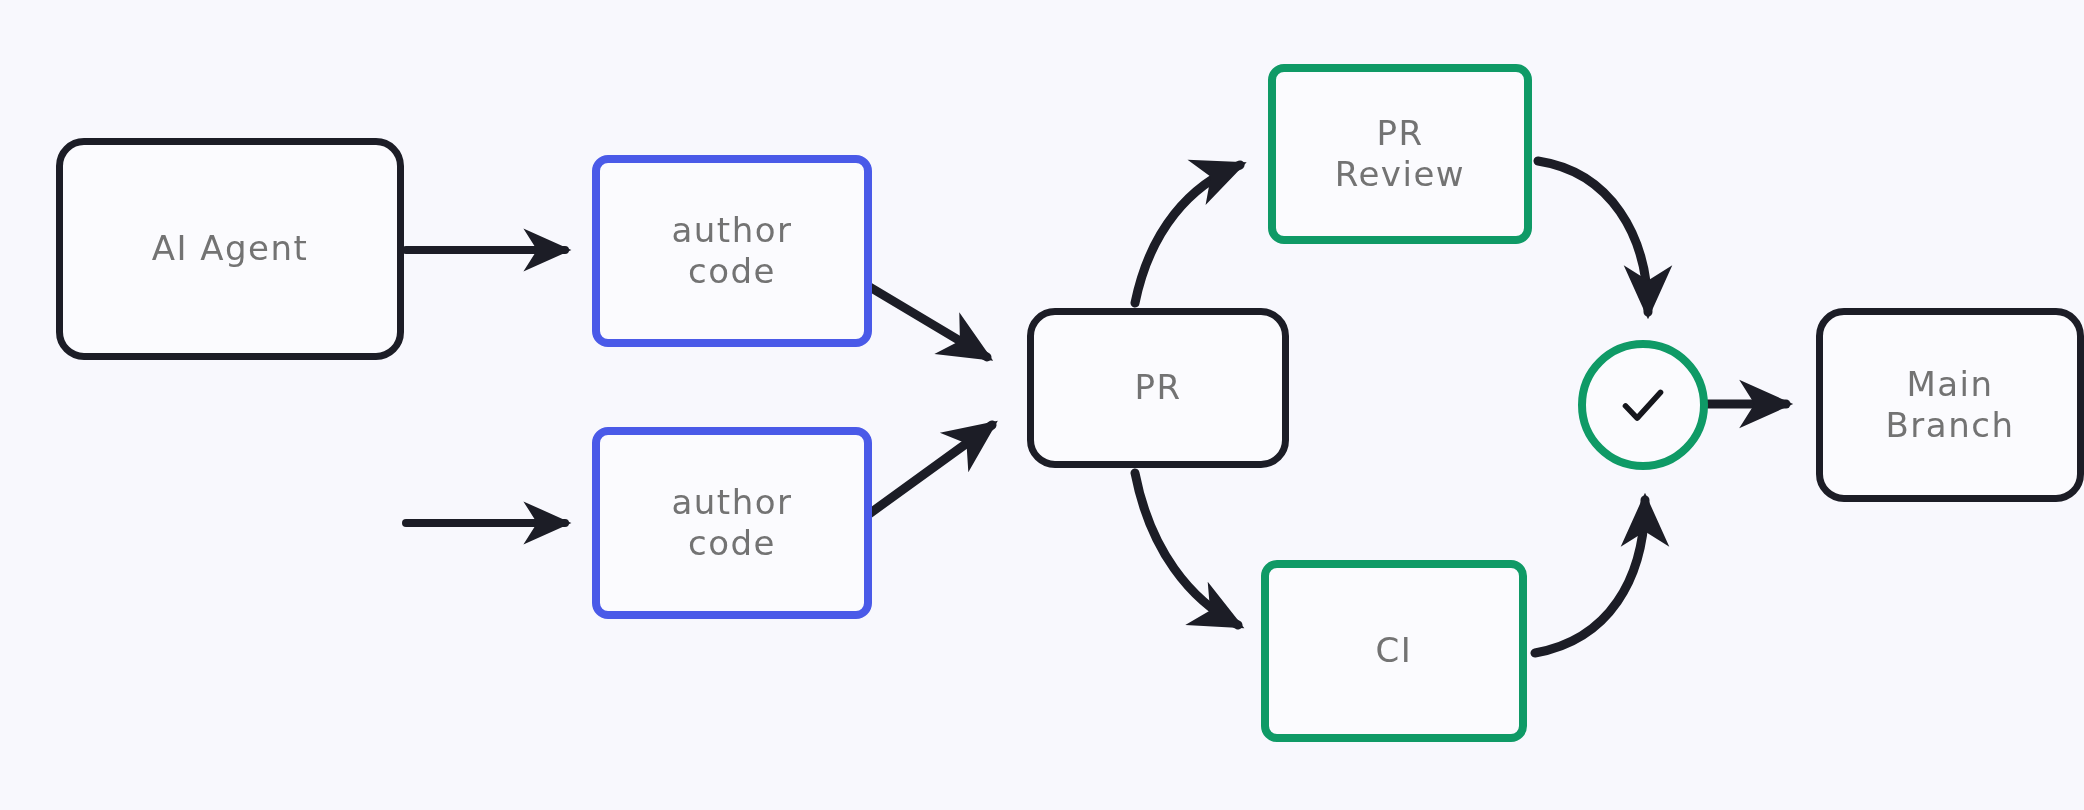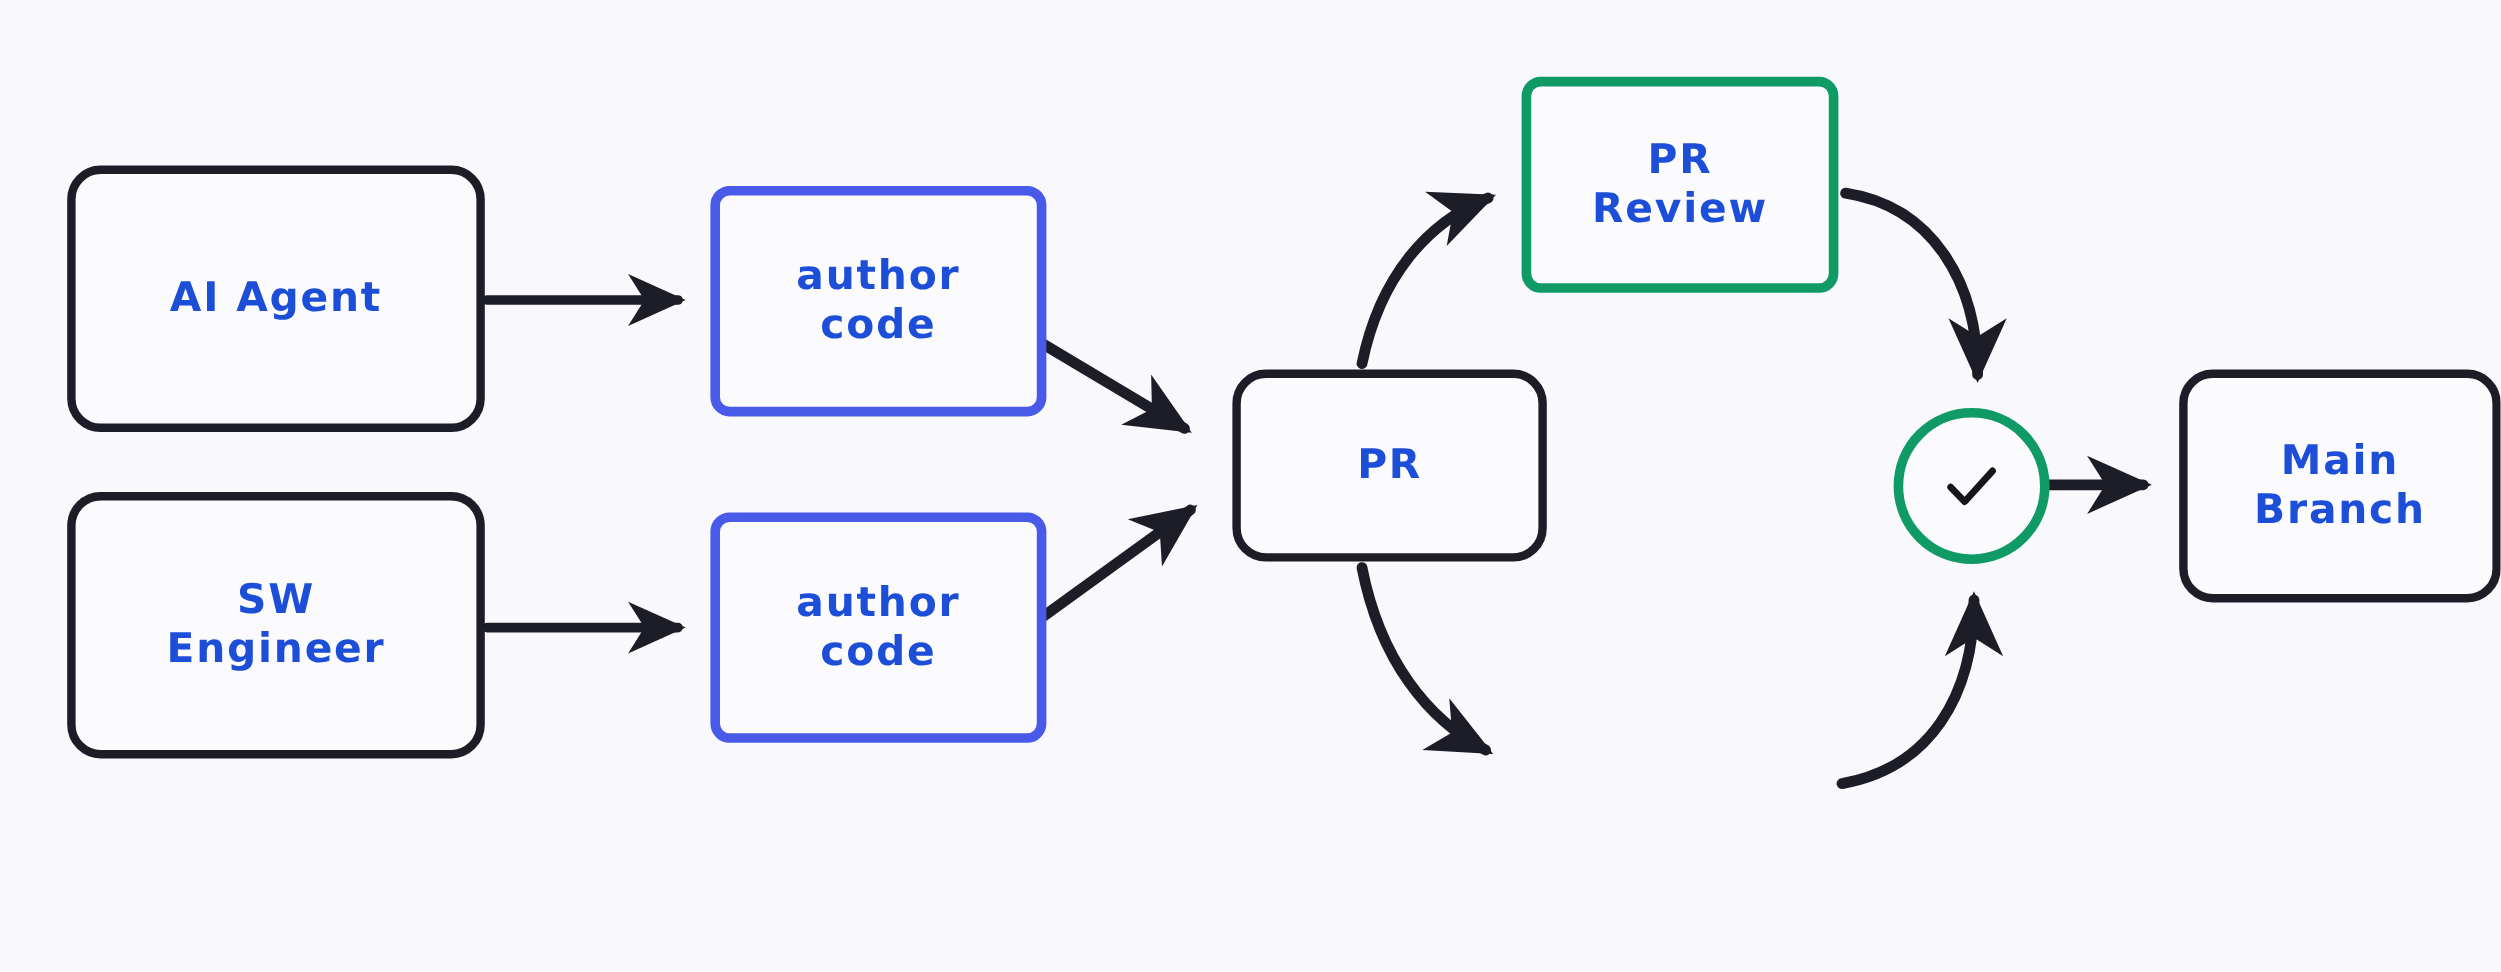--- a/index.html
+++ b/index.html
@@ -52,24 +52,24 @@
     color: #15161c;
   }
   .node-green {
     border-color: #0f9a66;
     border-width: 8px;
     border-radius: 16px;
     color: #15161c;
   }
   .node-label {
     font-family: "DejaVu Sans", sans-serif;
-    font-weight: 700;
+    font-weight: 400;
     font-size: 34px;
     letter-spacing: 1.5px;
-    color: #1d4ed8;
+    color: #737373;
     white-space: pre-line;
   }
   .check-node {
     position: absolute;
     box-sizing: border-box;
     border: 8px solid #0f9a66;
     border-radius: 50%;
     background: #fbfbfe;
     display: flex;
     align-items: center;
@@ -109,44 +109,43 @@
 
     <path d="M 1535 653 C 1608 640, 1645 580, 1645 500" fill="none" stroke="#1c1d26" stroke-width="9" stroke-linecap="round" marker-end="url(#ah)"></path>
 
     <path d="M 1706 404 L 1786 404" fill="none" stroke="#1c1d26" stroke-width="9" stroke-linecap="round" marker-end="url(#ah)"></path>
   </svg>
 
   <div class="node node-dark" style="left:56px; top:138px; width:348px; height:222px;">
     <span class="node-label">AI Agent</span>
   </div>
 
-  <div class="node node-dark" style="left:56px; top:410px; width:348px; height:222px;">
-    <span class="node-label">SW
-Engineer</span>
-  </div>
 
   <div class="node node-blue" style="left:592px; top:155px; width:280px; height:192px;">
     <span class="node-label">author
 code</span>
   </div>
 
   <div class="node node-blue" style="left:592px; top:427px; width:280px; height:192px;">
     <span class="node-label">author
 code</span>
   </div>
 
   <div class="node node-dark" style="left:1027px; top:308px; width:262px; height:160px;">
     <span class="node-label">PR</span>
   </div>
 
   <div class="node node-green" style="left:1268px; top:64px; width:264px; height:180px;">
     <span class="node-label">PR
 Review</span>
   </div>
 
+  <div class="node node-green" style="left:1261px; top:560px; width:266px; height:182px;">
+    <span class="node-label">CI</span>
+  </div>
 
   <div class="check-node" style="left:1578px; top:340px; width:130px; height:130px;">
     <svg class="check-glyph" viewBox="0 0 24 24" xmlns="http://www.w3.org/2000/svg">
       <path d="M4.5 12.4 L9.5 17.6 L19.5 6.6" fill="none" stroke="#15161c" stroke-width="2.4" stroke-linecap="round" stroke-linejoin="round"></path>
     </svg>
   </div>
 
   <div class="node node-dark" style="left:1816px; top:308px; width:268px; height:194px;">
     <span class="node-label">Main
 Branch</span>

